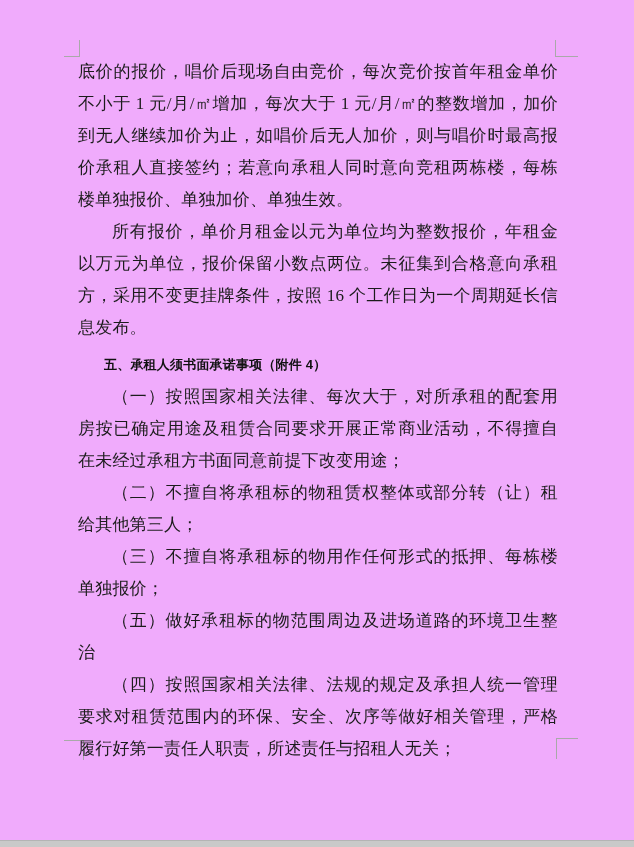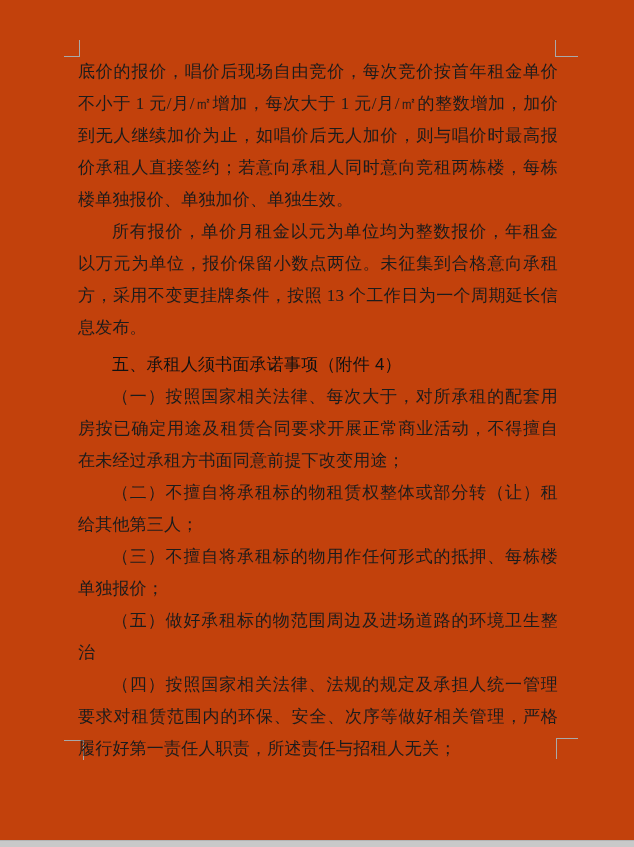--- a/index.html
+++ b/index.html
@@ -10,21 +10,21 @@
     width: 634px;
     height: 847px;
     background: #ffffff;
     position: relative;
     overflow: hidden;
     font-family: "Liberation Serif", "DejaVu Serif", serif;
   }
   .page {
     position: absolute;
     inset: 0;
-    background: #c2410c;
+    background: #f0abfc;
   }
   
   .crop-mark {
     position: absolute;
   }
   .crop-tl { left: 64px;  top: 40px;  width: 15px; height: 16px;
              border-right: 1px solid #a9a9a9; border-bottom: 1px solid #a9a9a9; }
   .crop-tr { left: 555px; top: 40px;  width: 22px; height: 16px;
              border-left: 1px solid #a9a9a9;  border-bottom: 1px solid #a9a9a9; }
   .crop-bl { left: 64px;  top: 740px; width: 19px; height: 19px;
@@ -46,23 +46,23 @@
     margin: 0;
     text-align: justify;
     text-justify: inter-character;
     text-align-last: left;
   }
   .p-indent {
     text-indent: 2em;
   }
   .p-heading {
     text-indent: 2em;
-    font-weight: normal;
+    font-weight: bold;
     font-family: "Liberation Sans", "DejaVu Sans", sans-serif;
-    font-size: 17px;
+    font-size: 13px;
     margin-top: 5px !important;
     color: #111111;
   }
   .window-bottom-edge {
     position: absolute;
     left: 0;
     bottom: 0;
     width: 634px;
     height: 7px;
     background: #c9c9c9;
@@ -75,21 +75,21 @@
 
 <div class="page">
 
   <div class="crop-mark crop-tl"></div>
   <div class="crop-mark crop-tr"></div>
   <div class="crop-mark crop-bl"></div>
   <div class="crop-mark crop-br"></div>
 
   <div class="doc-text">
     <p>底价的报价，唱价后现场自由竞价，每次竞价按首年租金单价不小于 1 元/月/㎡增加，每次大于 1 元/月/㎡的整数增加，加价到无人继续加价为止，如唱价后无人加价，则与唱价时最高报价承租人直接签约；若意向承租人同时意向竞租两栋楼，每栋楼单独报价、单独加价、单独生效。</p>
-    <p class="p-indent">所有报价，单价月租金以元为单位均为整数报价，年租金以万元为单位，报价保留小数点两位。未征集到合格意向承租方，采用不变更挂牌条件，按照 13 个工作日为一个周期延长信息发布。</p>
+    <p class="p-indent">所有报价，单价月租金以元为单位均为整数报价，年租金以万元为单位，报价保留小数点两位。未征集到合格意向承租方，采用不变更挂牌条件，按照 16 个工作日为一个周期延长信息发布。</p>
     <p class="p-heading">五、承租人须书面承诺事项（附件 4）</p>
     <p class="p-indent">（一）按照国家相关法律、每次大于，对所承租的配套用房按已确定用途及租赁合同要求开展正常商业活动，不得擅自在未经过承租方书面同意前提下改变用途；</p>
     <p class="p-indent">（二）不擅自将承租标的物租赁权整体或部分转（让）租给其他第三人；</p>
     <p class="p-indent">（三）不擅自将承租标的物用作任何形式的抵押、每栋楼单独报价；</p>
     <p class="p-indent">（五）做好承租标的物范围周边及进场道路的环境卫生整治</p>
     <p class="p-indent">（四）按照国家相关法律、法规的规定及承担人统一管理要求对租赁范围内的环保、安全、次序等做好相关管理，严格履行好第一责任人职责，所述责任与招租人无关；</p>
   </div>
 
   <div class="window-bottom-edge"></div>
 

